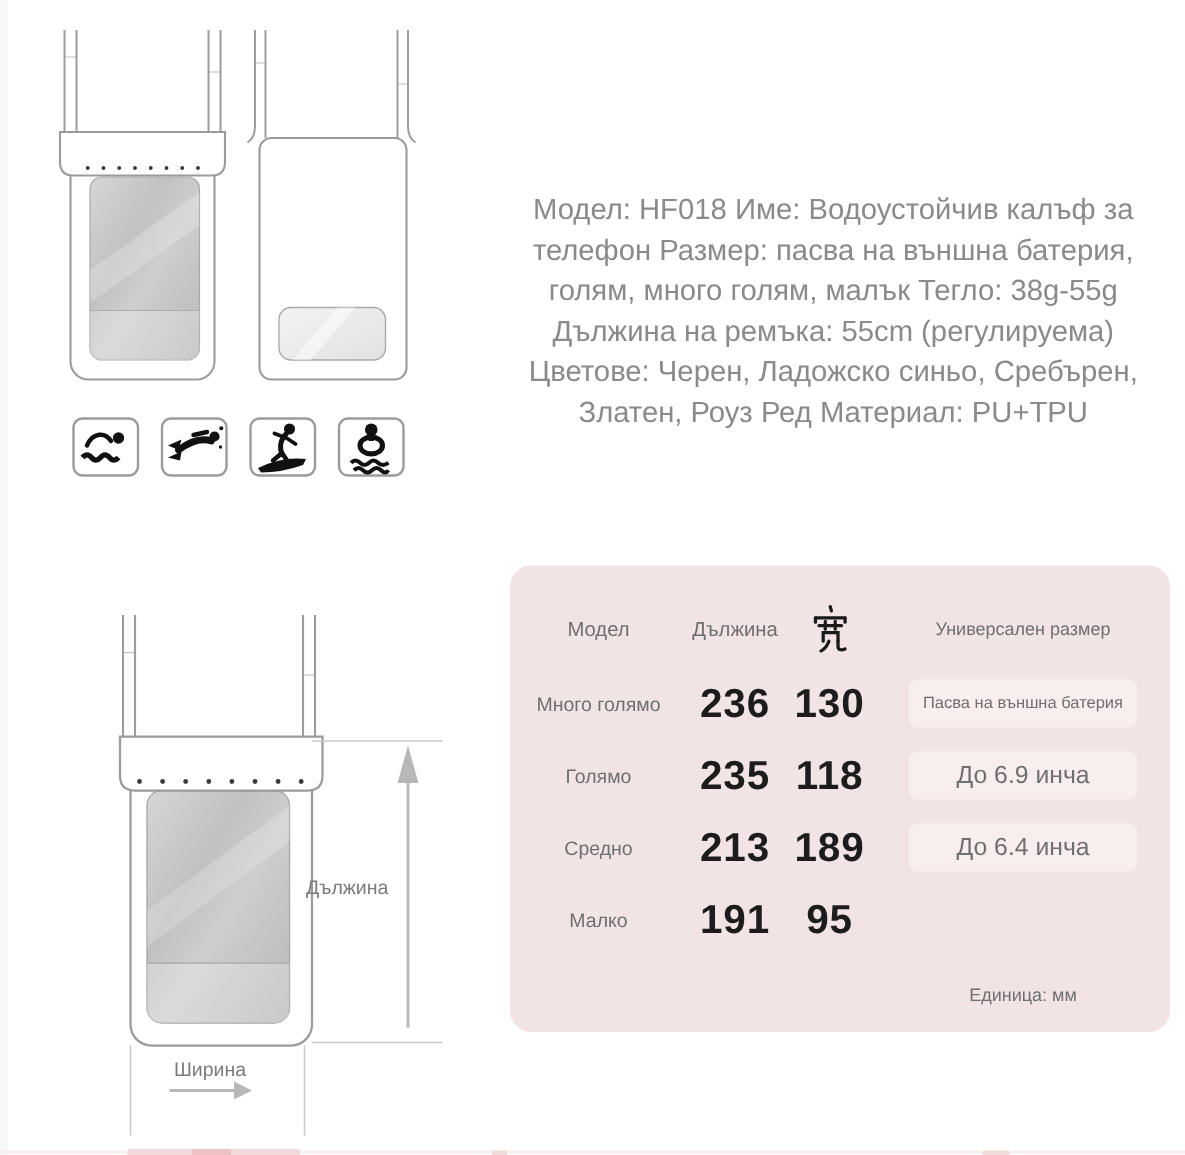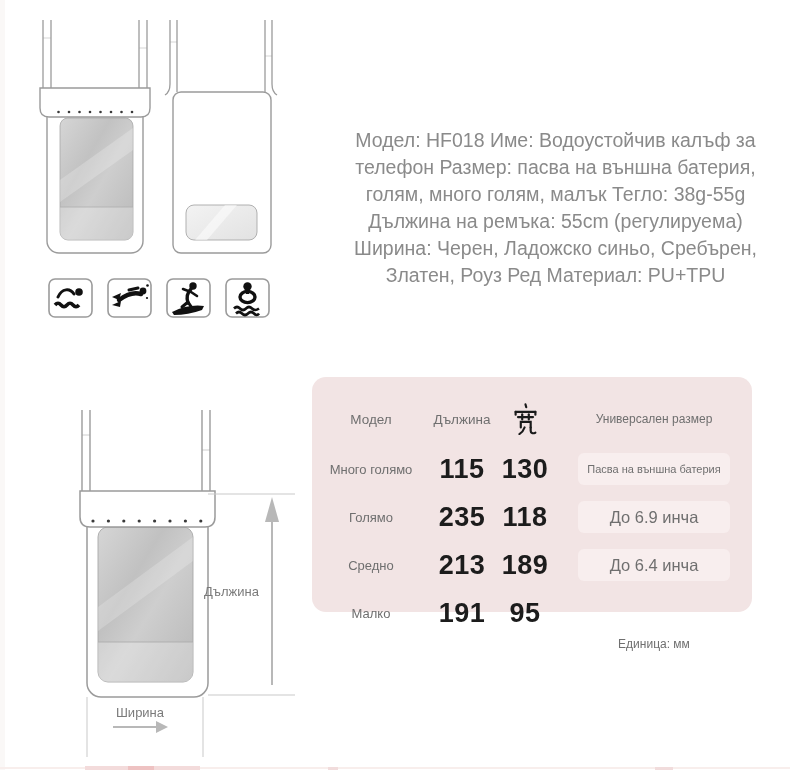--- a/index.html
+++ b/index.html
@@ -20,21 +20,21 @@
   .description{position:absolute;left:333px;top:127px;width:445px;text-align:center;
     color:var(--description_text);font-size:19.5px;line-height:27px;}
   .description div{white-space:nowrap;}
 
   
   .dim-label{position:absolute;color:#7a7a7a;font-size:13px;}
   .dim-label.length{left:204px;top:584px;width:70px;text-align:left;}
   .dim-label.width{left:108px;top:705px;width:64px;text-align:center;}
 
   
-  .size-table{position:absolute;left:312px;top:377px;width:440px;height:235px;
+  .size-table{position:absolute;left:340px;top:377px;width:440px;height:311px;
     background:var(--table_bg);border-radius:14px;
     display:grid;grid-template-columns:118px 64px 62px 196px;
     grid-template-rows:52px 48px 48px 48px 48px auto;
     padding-top:16px;align-items:center;justify-items:center;}
   .size-table .th{color:var(--muted_text);font-size:13.5px;}
   .size-table .th.small{font-size:12px;}
   .size-table .rl{color:var(--muted_text);font-size:13px;white-space:nowrap;}
   .size-table .num{color:var(--number_text);font-size:27px;font-weight:700;letter-spacing:0.5px;}
   .size-table .chip{background:var(--chip_bg);border-radius:6px;width:152px;height:32px;
     display:flex;align-items:center;justify-content:center;color:var(--muted_text);
@@ -148,21 +148,21 @@
       <path d="M189,31.5 q3,-3 6,0 t6,0 t6,0 t7,0" stroke="#111" stroke-width="2.6" fill="none"></path>
       <path d="M191,36.5 q3,-3 6,0 t6,0 t6,0 t5,0" stroke="#111" stroke-width="2.6" fill="none"></path>
     </g>
   </svg>
 
   <div class="description">
     <div>Модел: HF018 Име: Водоустойчив калъф за</div>
     <div>телефон Размер: пасва на външна батерия,</div>
     <div>голям, много голям, малък Тегло: 38g-55g</div>
     <div>Дължина на ремъка: 55cm (регулируема)</div>
-    <div>Ширина: Черен, Ладожско синьо, Сребърен,</div>
+    <div>Цветове: Черен, Ладожско синьо, Сребърен,</div>
     <div>Златен, Роуз Ред Материал: PU+TPU</div>
   </div>
 
   <svg class="svg-abs" style="left:10px;top:345px" width="310" height="420" viewBox="0 0 310 420">
 
     <g stroke="#9b9b9b" stroke-width="1.4">
       <line x1="72" y1="65" x2="72" y2="146"></line>
         <line x1="80" y1="65" x2="80" y2="146"></line>
       <line x1="192" y1="65" x2="192" y2="146"></line>
         <line x1="200" y1="65" x2="200" y2="146"></line>
@@ -233,21 +233,21 @@
             <path d="M17.5,12 V17.5"></path>
           <path d="M9,26 V20 H19.5 V26"></path>
           <path d="M13,26 C12,29 10,31.5 7.5,33"></path>
           <path d="M19.5,26 V29.5 C19.5,32 21.5,32.8 24.5,31.5"></path>
         </g>
       </svg>
     </div>
     <div class="th small" style="grid-area:1/4">Универсален размер</div>
 
     <div class="rl" style="grid-area:2/1">Много голямо</div>
-    <div class="num" style="grid-area:2/2">115</div>
+    <div class="num" style="grid-area:2/2">236</div>
     <div class="num" style="grid-area:2/3">130</div>
     <div class="chip tiny" style="grid-area:2/4">Пасва на външна батерия</div>
 
     <div class="rl" style="grid-area:3/1">Голямо</div>
     <div class="num" style="grid-area:3/2">235</div>
     <div class="num" style="grid-area:3/3">118</div>
     <div class="chip" style="grid-area:3/4">До 6.9 инча</div>
 
     <div class="rl" style="grid-area:4/1">Средно</div>
     <div class="num" style="grid-area:4/2">213</div>

